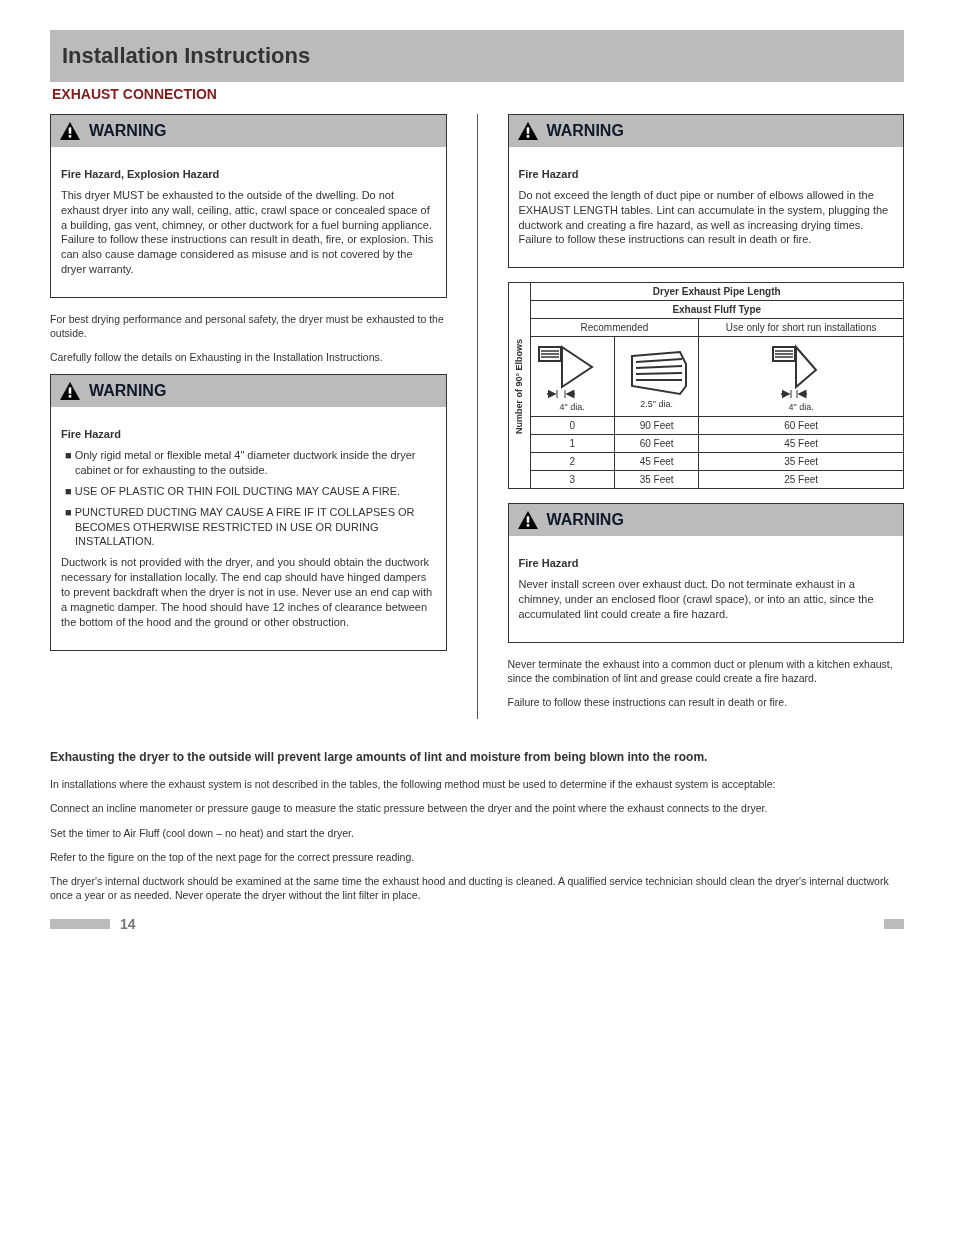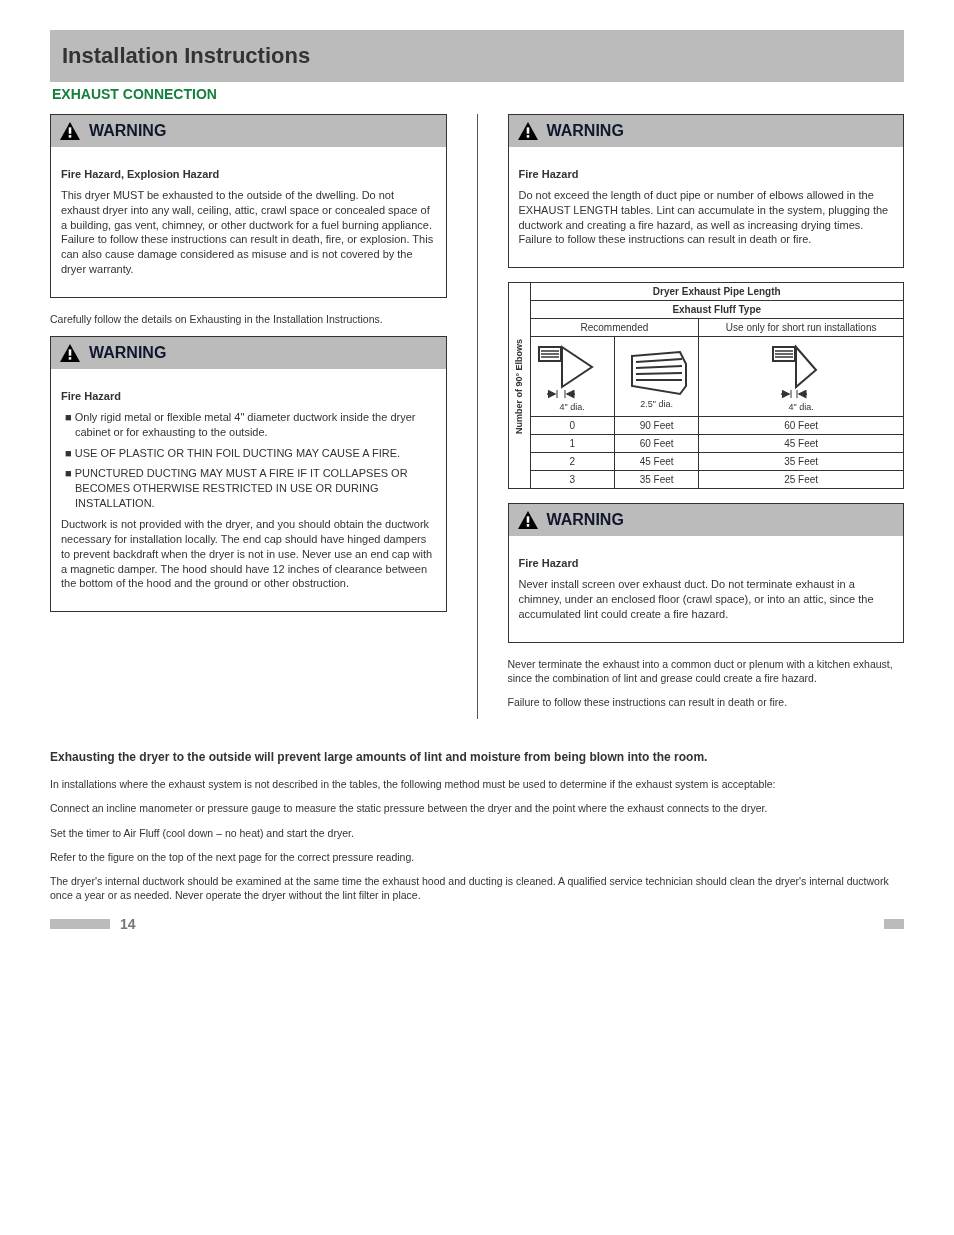--- a/index.html
+++ b/index.html
@@ -20,21 +20,21 @@
     align-items: center;
     padding-left: 12px;
     font-size: 22px;
     font-weight: bold;
     color: #333;
     margin-bottom: 4px;
   }
   .subheader {
     font-size: 14px;
     font-weight: bold;
-    color: #15803d;
+    color: #7f1d1d;
     margin-bottom: 12px;
     padding-left: 2px;
   }
   .columns {
     display: flex;
     gap: 30px;
   }
   .col {
     flex: 1;
     min-width: 0;
@@ -170,36 +170,37 @@
           <rect x="10.6" y="15.5" width="2.8" height="2.8" fill="#fff"></rect>
         </svg>
         <span class="label">WARNING</span>
       </div>
       <div class="warning-body">
         <p><strong>Fire Hazard, Explosion Hazard</strong></p>
         <p>This dryer MUST be exhausted to the outside of the dwelling. Do not exhaust dryer into any wall, ceiling, attic, crawl space or concealed space of a building, gas vent, chimney, or other ductwork for a fuel burning appliance. Failure to follow these instructions can result in death, fire, or explosion. This can also cause damage considered as misuse and is not covered by the dryer warranty.</p>
       </div>
     </div>
 
+    <p class="para">For best drying performance and personal safety, the dryer must be exhausted to the outside.</p>
     <p class="para">Carefully follow the details on Exhausting in the Installation Instructions.</p>
 
     <div class="warning-box">
       <div class="warning-header">
         <svg class="icon" viewBox="0 0 24 22">
           <path d="M12 1 L23 21 L1 21 Z" fill="#000"></path>
           <rect x="10.6" y="7" width="2.8" height="7" fill="#fff"></rect>
           <rect x="10.6" y="15.5" width="2.8" height="2.8" fill="#fff"></rect>
         </svg>
         <span class="label">WARNING</span>
       </div>
       <div class="warning-body">
         <p><strong>Fire Hazard</strong></p>
         <p class="bullet">Only rigid metal or flexible metal 4" diameter ductwork inside the dryer cabinet or for exhausting to the outside.</p>
         <p class="bullet">USE OF PLASTIC OR THIN FOIL DUCTING MAY CAUSE A FIRE.</p>
-        <p class="bullet">PUNCTURED DUCTING MAY MUST A FIRE IF IT COLLAPSES OR BECOMES OTHERWISE RESTRICTED IN USE OR DURING INSTALLATION.</p>
+        <p class="bullet">PUNCTURED DUCTING MAY CAUSE A FIRE IF IT COLLAPSES OR BECOMES OTHERWISE RESTRICTED IN USE OR DURING INSTALLATION.</p>
         <p>Ductwork is not provided with the dryer, and you should obtain the ductwork necessary for installation locally. The end cap should have hinged dampers to prevent backdraft when the dryer is not in use. Never use an end cap with a magnetic damper. The hood should have 12 inches of clearance between the bottom of the hood and the ground or other obstruction.</p>
       </div>
     </div>
 
   </div>
 
   <div class="divider"></div>
 
   <div class="col">
 

